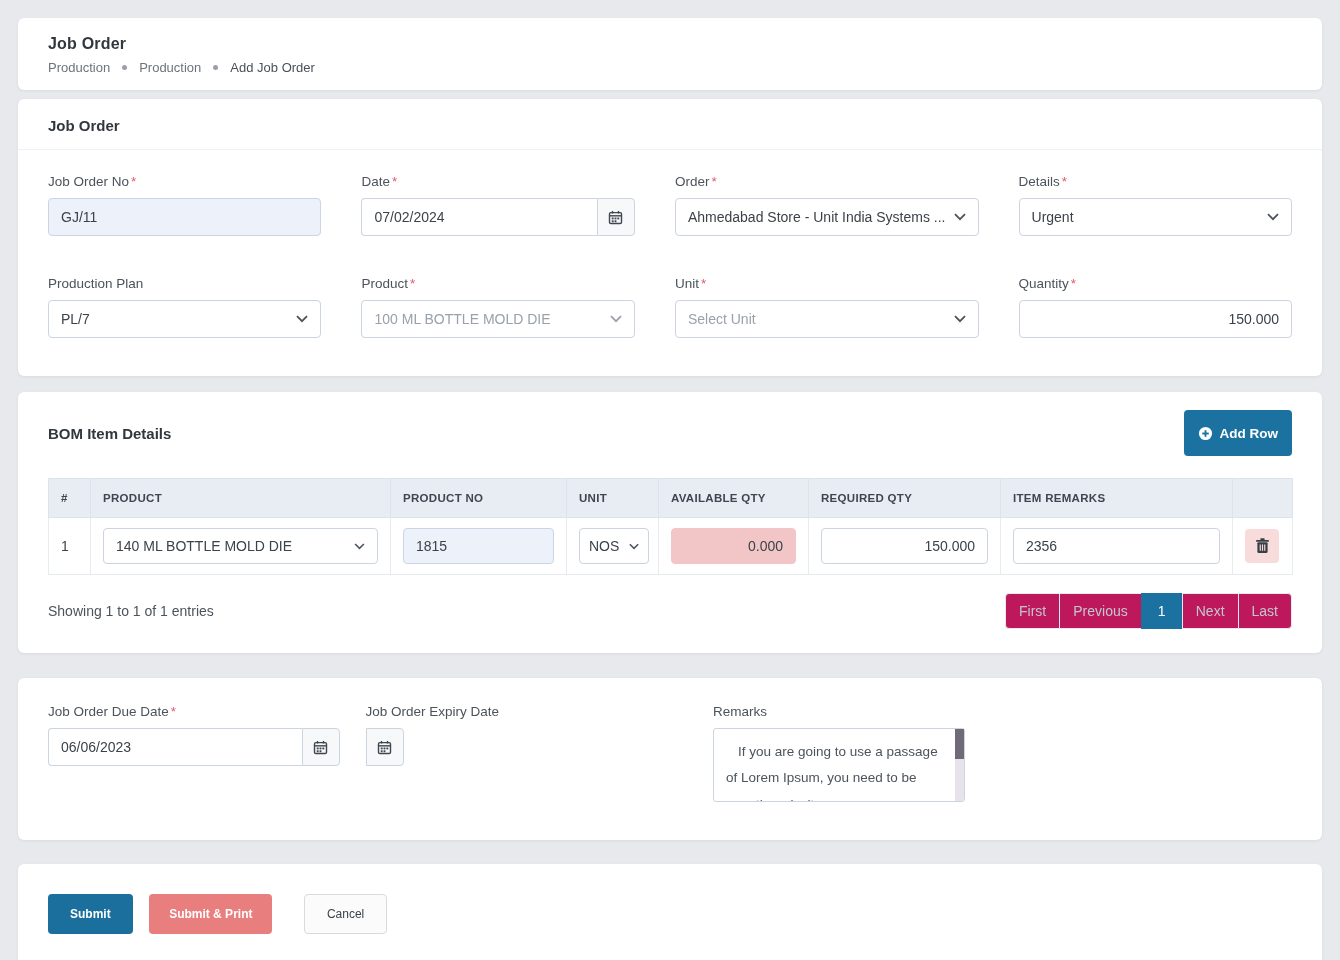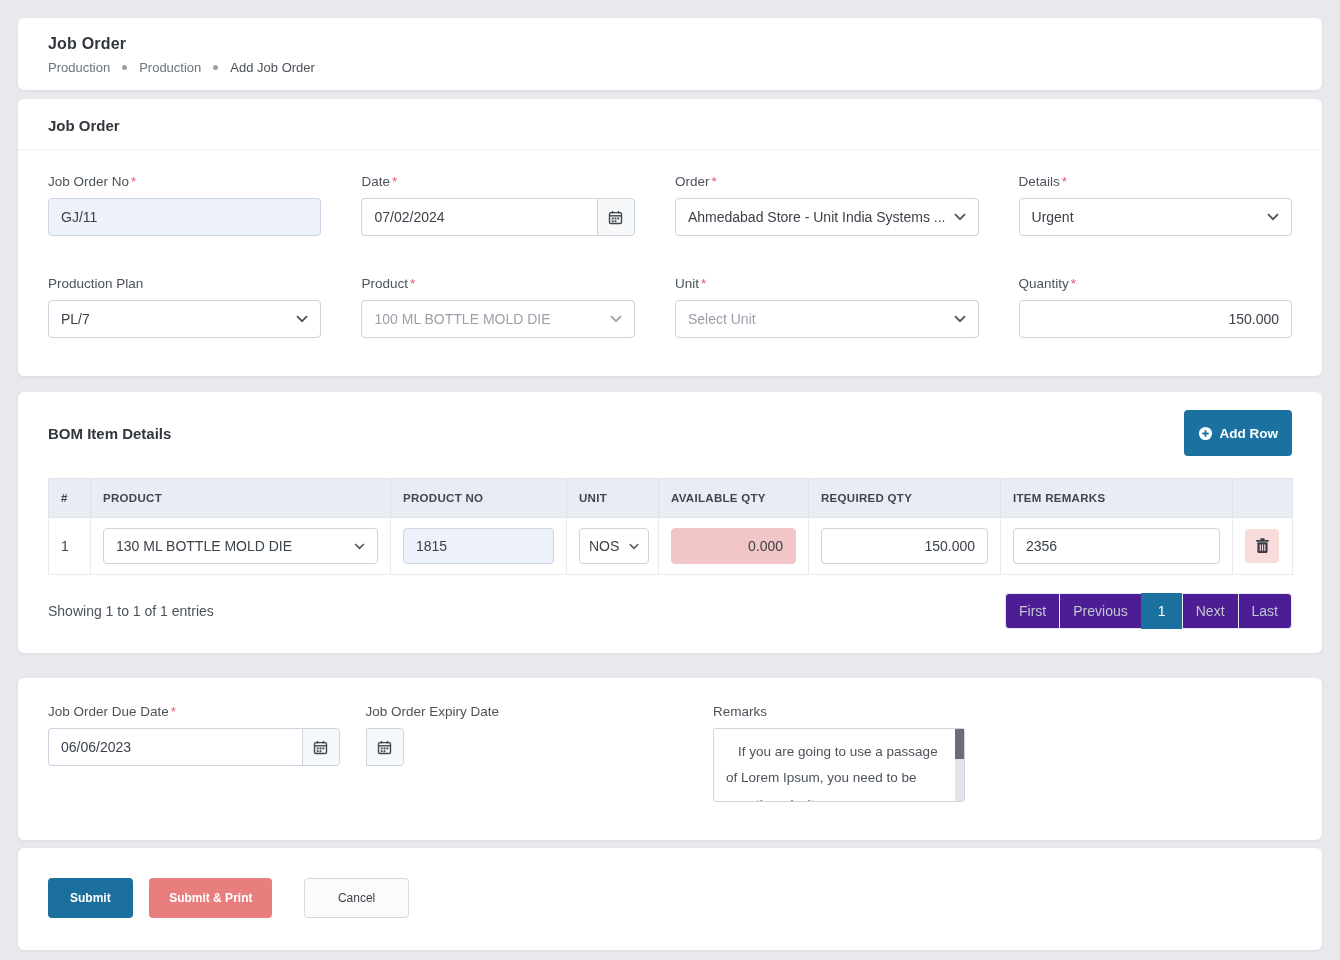--- a/index.html
+++ b/index.html
@@ -80,42 +80,42 @@
   }
   .btn-del {
     width:34px; height:34px; background:#f8dcdc; border-radius:4px;
   }
   .bom-foot { padding:18px 30px 24px 30px; display:flex; align-items:center; justify-content:space-between; }
   .showing { font-size:14px; color:#4c535b; }
   .pager { display:flex; }
   .pg {
     min-width:42px; height:36px; padding:0 13px;
     display:flex; align-items:center; justify-content:center;
-    background:#4c1d95; border:1px solid #e7eaee; margin-left:-1px;
+    background:#be185d; border:1px solid #e7eaee; margin-left:-1px;
     font-size:14px; color:#c2c7ce; cursor:pointer;
   }
   .pg.first-btn { border-radius:4px 0 0 4px; margin-left:0; }
   .pg.last-btn { border-radius:0 4px 4px 0; }
   .pg.active { background:#1b719f; border-color:#1b719f; color:#fff; }
   
-  .card-dates { margin-bottom:8px; padding:26px 30px 34px 30px; }
+  .card-dates { margin-bottom:24px; padding:26px 30px 34px 30px; }
   .remarks-wrap { position:relative; width:252px; }
   .remarks-box {
     width:252px; height:74px; border:1px solid #ccd4df; border-radius:3px;
     font-family:"Liberation Sans", sans-serif; font-size:13.5px; color:#4c535b;
     padding:10px 18px 6px 12px; line-height:1.95; resize:none; outline:none;
     text-indent:12px; overflow:hidden; background:#fff;
   }
   .scrollbar { position:absolute; top:1px; right:1px; width:9px; height:72px; background:#e6e3ea; border-radius:0 3px 3px 0; }
   .scroll-thumb { position:absolute; top:0; right:0; width:9px; height:30px; background:#6e6a78; }
   
   .card-actions { padding:30px 30px 32px 30px; }
   .btn-submit { background:#1b6f9d; color:#fff; height:40px; padding:0 22px; font-weight:bold; }
   .btn-submit-print { background:#e87e7e; color:#fff; height:40px; padding:0 20px; font-weight:bold; margin-left:12px; }
-  .btn-cancel { background:#fbfbfc; color:#3c4249; height:40px; padding:0 33px; border:1px solid #d7dbe0; margin-left:27px; }
+  .btn-cancel { background:#fbfbfc; color:#3c4249; height:40px; padding:0 22px; border:1px solid #d7dbe0; margin-left:27px; }
   .icon { display:inline-flex; }
 </style>
 </head>
 <body>
 
 <div class="page">
 
   <div class="card card-header">
     <div class="page-title">Job Order</div>
     <div class="breadcrumb">
@@ -271,21 +271,21 @@
             <th>REQUIRED QTY</th>
             <th>ITEM REMARKS</th>
             <th></th>
           </tr>
         </thead>
         <tbody>
           <tr>
             <td>1</td>
             <td>
               <div class="control select cell-ctl">
-                <span class="val">130 ML BOTTLE MOLD DIE</span>
+                <span class="val">140 ML BOTTLE MOLD DIE</span>
                 <span class="chev icon">
                     <svg width="11" height="7" viewBox="0 0 12 8">
                       <path d="M1 1.2l5 5 5-5" stroke="#4c535b" stroke-width="1.8" fill="none"></path>
                     </svg>
                   </span>
               </div>
             </td>
             <td>
               <div class="control disabled cell-ctl">
                 <input readonly="" value="1815" style="">

